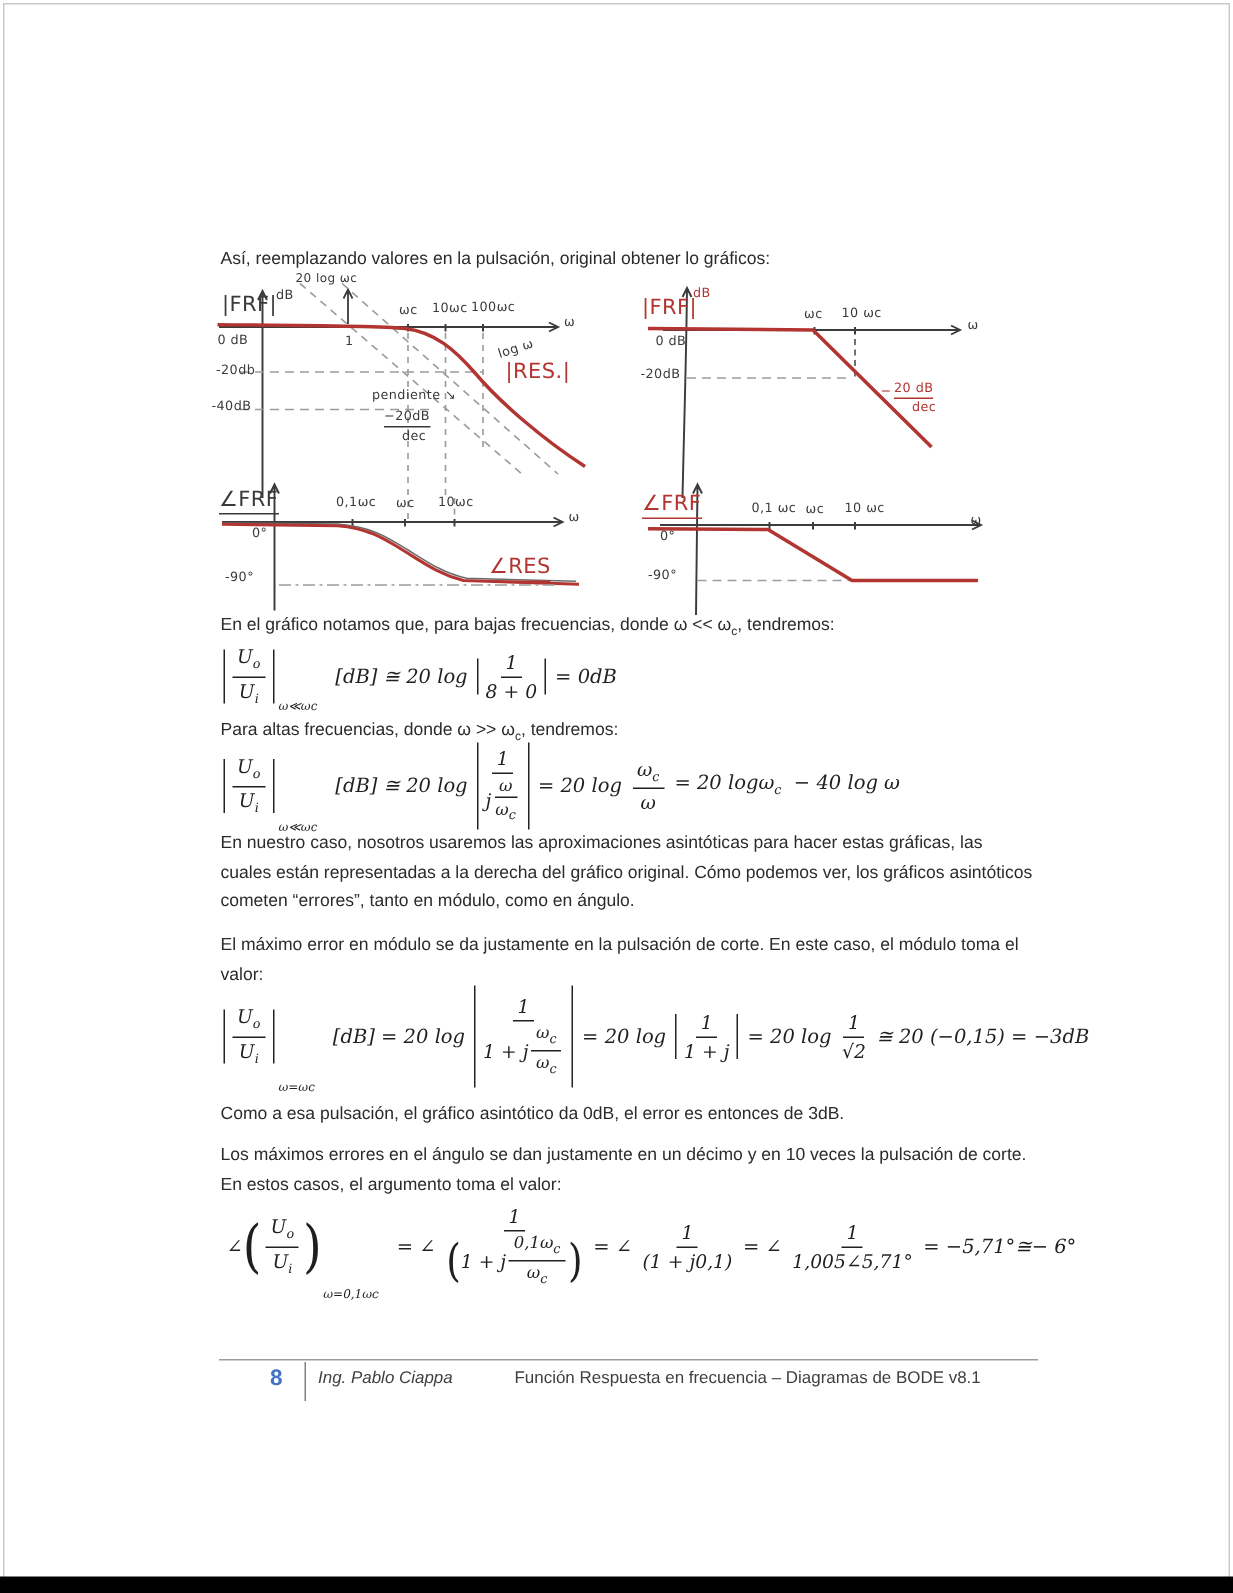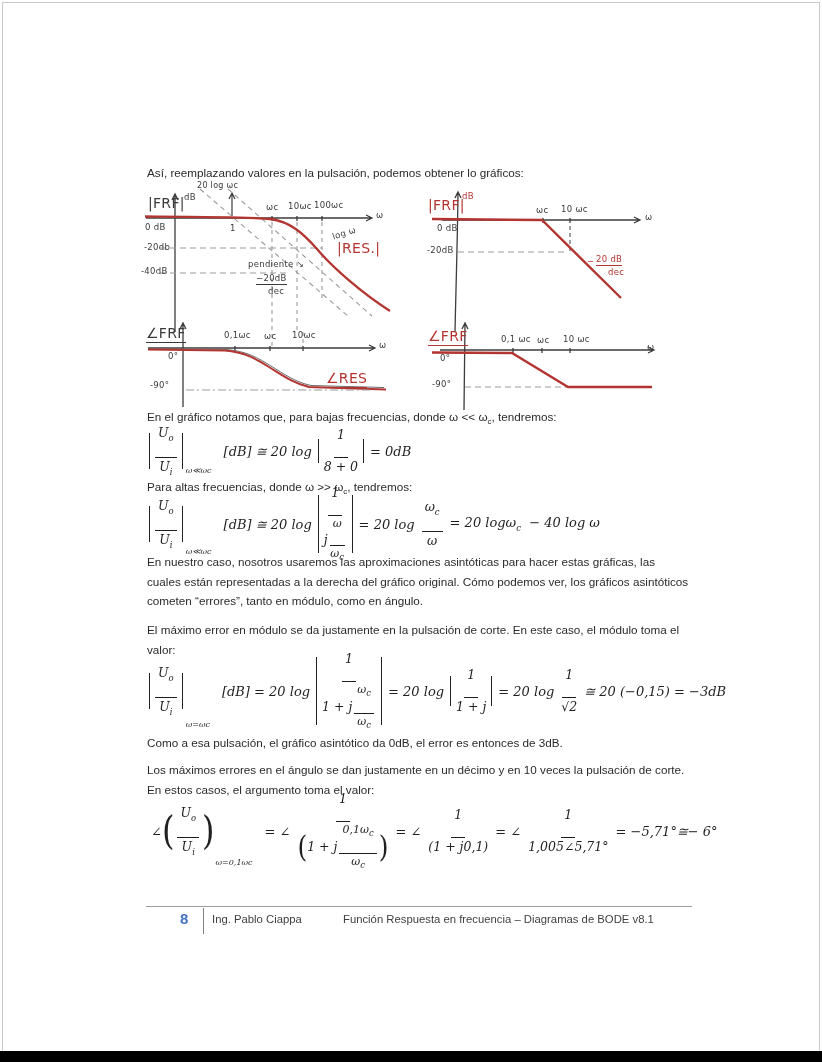--- a/index.html
+++ b/index.html
@@ -18,21 +18,21 @@
   .gl.big{font-size:14px;}
   .red{color:#b23531;}
   .ul{border-bottom:1.2px solid currentColor;padding-bottom:1px;}
   
   .formula{position:absolute;display:flex;align-items:center;
            font-family:"DejaVu Serif",serif;font-style:italic;font-size:13px;color:#1f1f1f;}
   .tok{margin:0 4px;white-space:pre;text-align:right;}
   .tok sub,.frac sub{font-size:8.5px;}
   .frac{display:inline-flex;flex-direction:column;align-items:center;margin:0 3px;
         font-size:12.5px;line-height:1.25;text-align:center;}
-  .frac>.num{border-bottom:1px solid #1f1f1f;padding:0 3px 14px;}
+  .frac>.num{border-bottom:1px solid #1f1f1f;padding:0 3px 1px;}
   .frac>.den{padding-top:1px;}
   .denrow{display:inline-flex;align-items:center;}
   .frac .frac{font-size:11px;margin:0 2px;}
   .vbar{width:0;border-left:1.2px solid #222;margin:0 2px;display:inline-block;}
   .h24{height:24px}.h34{height:36px}.h30{height:30px}.h58{height:58px}.h66{height:68px}
   .cond{align-self:flex-end;font-size:8px;font-style:italic;margin:0 8px 0 1px;
         transform:translateY(2px);white-space:nowrap;}
   .bigp{font-style:normal;font-weight:300;line-height:1;transform:scaleY(1.2);}
   .p44{font-size:32px;} .p34{font-size:25px;}
   
@@ -40,21 +40,21 @@
   .page-num{position:absolute;left:180px;top:910px;font-size:15px;font-weight:bold;color:#4472c4;}
   .footer-sep{position:absolute;left:203px;top:908px;height:26px;border-left:1.4px solid #808080;}
   .footer-text{position:absolute;top:913px;font-size:11.3px;color:#3f3f3f;}
 </style>
 </head>
 <body>
 
 <div class="stage">
   <div class="page-frame"></div>
 
-  <div class="body-text" style="left:147px;top:163px;">Así, reemplazando valores en la pulsación, podemos obtener lo gráficos:</div>
+  <div class="body-text" style="left:147px;top:163px;">Así, reemplazando valores en la pulsación, original obtener lo gráficos:</div>
 
   <div class="fig">
     <svg width="565" height="232" viewBox="0 0 565 232">
 
       <path d="M35,14 L35,152 M32,20 L35,14 L38,20 M6,38 L232,38 M226,35 L232,38 L226,41 M132,36 L132,41 M157,36 L157,41 M182,36 L182,41" stroke="#3c3c3c" stroke-width="1.3" fill="none"></path>
       <path d="M92,13 L92,36 M89,19 L92,13 L95,19" stroke="#3c3c3c" stroke-width="1.2" fill="none"></path>
       <path d="M60,9 L208,136 M88,9 L232,136" stroke="#9c9c9c" stroke-width="1.1" stroke-dasharray="5 4" fill="none"></path>
       <path d="M132,42 L132,168 M157,42 L157,150 M182,42 L182,118" stroke="#9c9c9c" stroke-width="1.1" stroke-dasharray="4 4" fill="none"></path>
       <path d="M20,68 L182,68 M20,93 L148,93" stroke="#9c9c9c" stroke-width="1.1" stroke-dasharray="6 4" fill="none"></path>
       <path d="M5,36.5 C50,36.8 110,37 130,39 C150,41.5 163,53 177,69 C193,88 222,113 250,131" stroke="#b23531" stroke-width="2.3" fill="none"></path>
@@ -247,17 +247,17 @@
     <span class="frac">
       <span class="num">1</span>
       <span class="den">1,005∠5,71°</span>
     </span>
     <span class="tok">= −5,71°≅− 6°</span>
   </div>
 
   <div class="footer-line"></div>
   <div class="page-num">8</div>
   <div class="footer-sep"></div>
-  <div class="footer-text" style="left:212px;">Ing. Pablo Ciappa</div>
+  <div class="footer-text" style="left:212px;font-style:italic;">Ing. Pablo Ciappa</div>
   <div class="footer-text" style="left:343px;">Función Respuesta en frecuencia – Diagramas de BODE v8.1</div>
 
   <div class="bottom-bar"></div>
 </div>
 
 </body></html>

